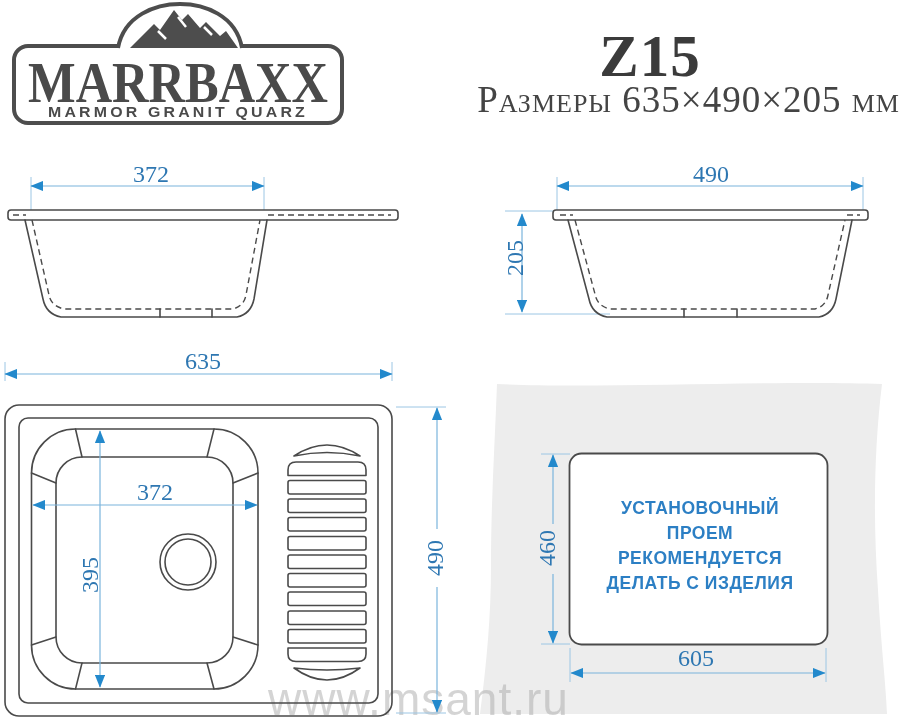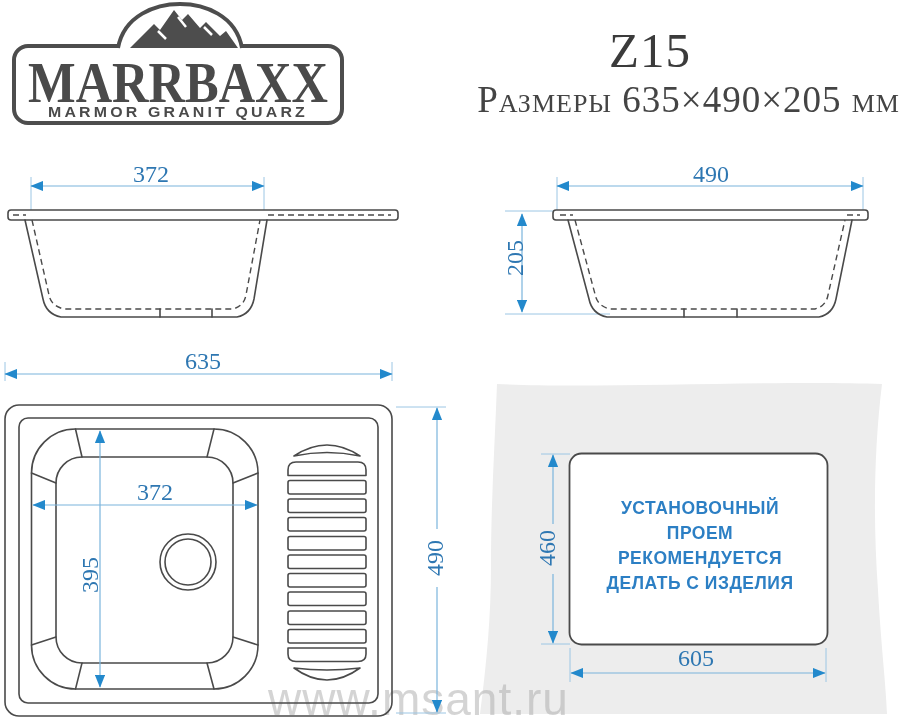--- a/index.html
+++ b/index.html
@@ -1,21 +1,21 @@
 <!DOCTYPE html>
 <html><head>
 <meta charset="utf-8">
 <style>
   html,body{margin:0;padding:0;background:#fff;}
   #stage{position:relative;width:900px;height:721px;background:#fff;overflow:hidden;
          font-family:"Liberation Serif",serif;}
   .abs{position:absolute;}
   
   #model-title{left:400px;top:22px;width:500px;text-align:center;
-    font-size:49px;font-weight:normal;color:#3b3b3b;letter-spacing:1px;}
+    font-size:59px;font-weight:bold;color:#3b3b3b;letter-spacing:1px;}
   #size-subtitle{left:395px;top:78px;width:505px;text-align:right;
     font-size:37px;color:#444;font-variant:small-caps;letter-spacing:1px;}
   
   #watermark{left:268px;top:672px;font-family:"Liberation Sans",sans-serif;
     font-size:46px;color:rgba(170,170,170,0.5);letter-spacing:1px;z-index:2;}
   
   .ln{stroke:#4a4a4a;stroke-width:1.6;fill:none;stroke-linejoin:round;stroke-linecap:round;}
   .lnw{stroke:#4a4a4a;stroke-width:1.6;fill:#fff;stroke-linejoin:round;}
   .dash{stroke:#4a4a4a;stroke-width:1.4;fill:none;stroke-dasharray:6 4;}
   .dim{stroke:#7ab4dc;stroke-width:1.2;fill:none;}

